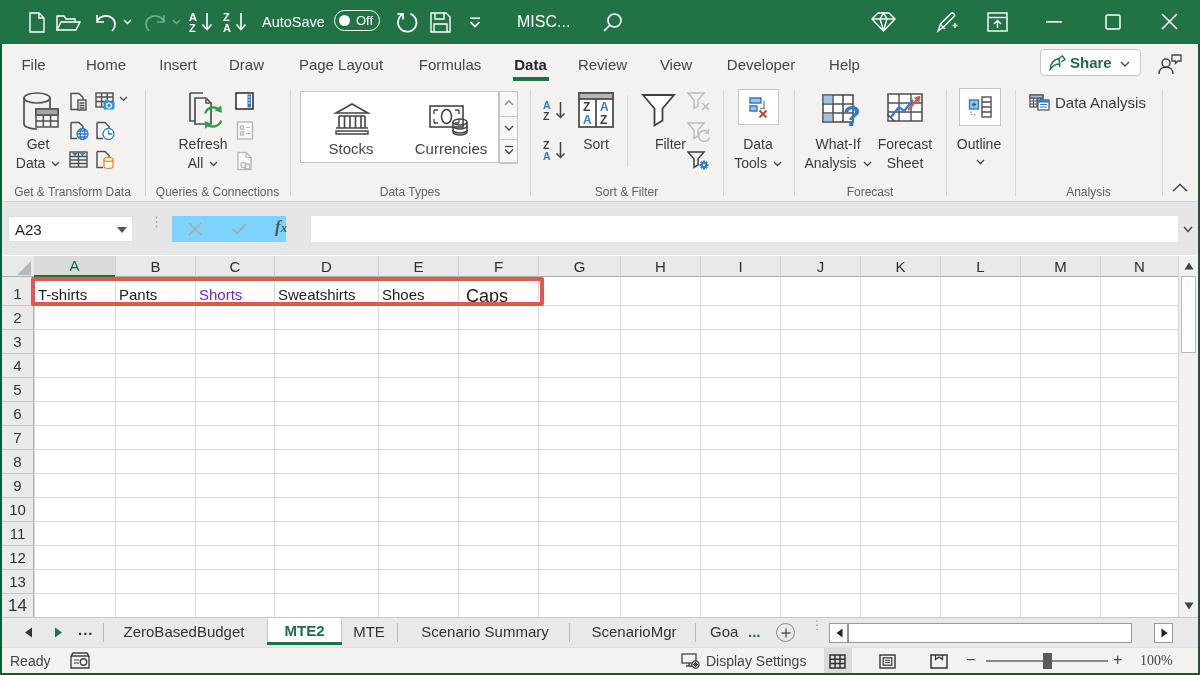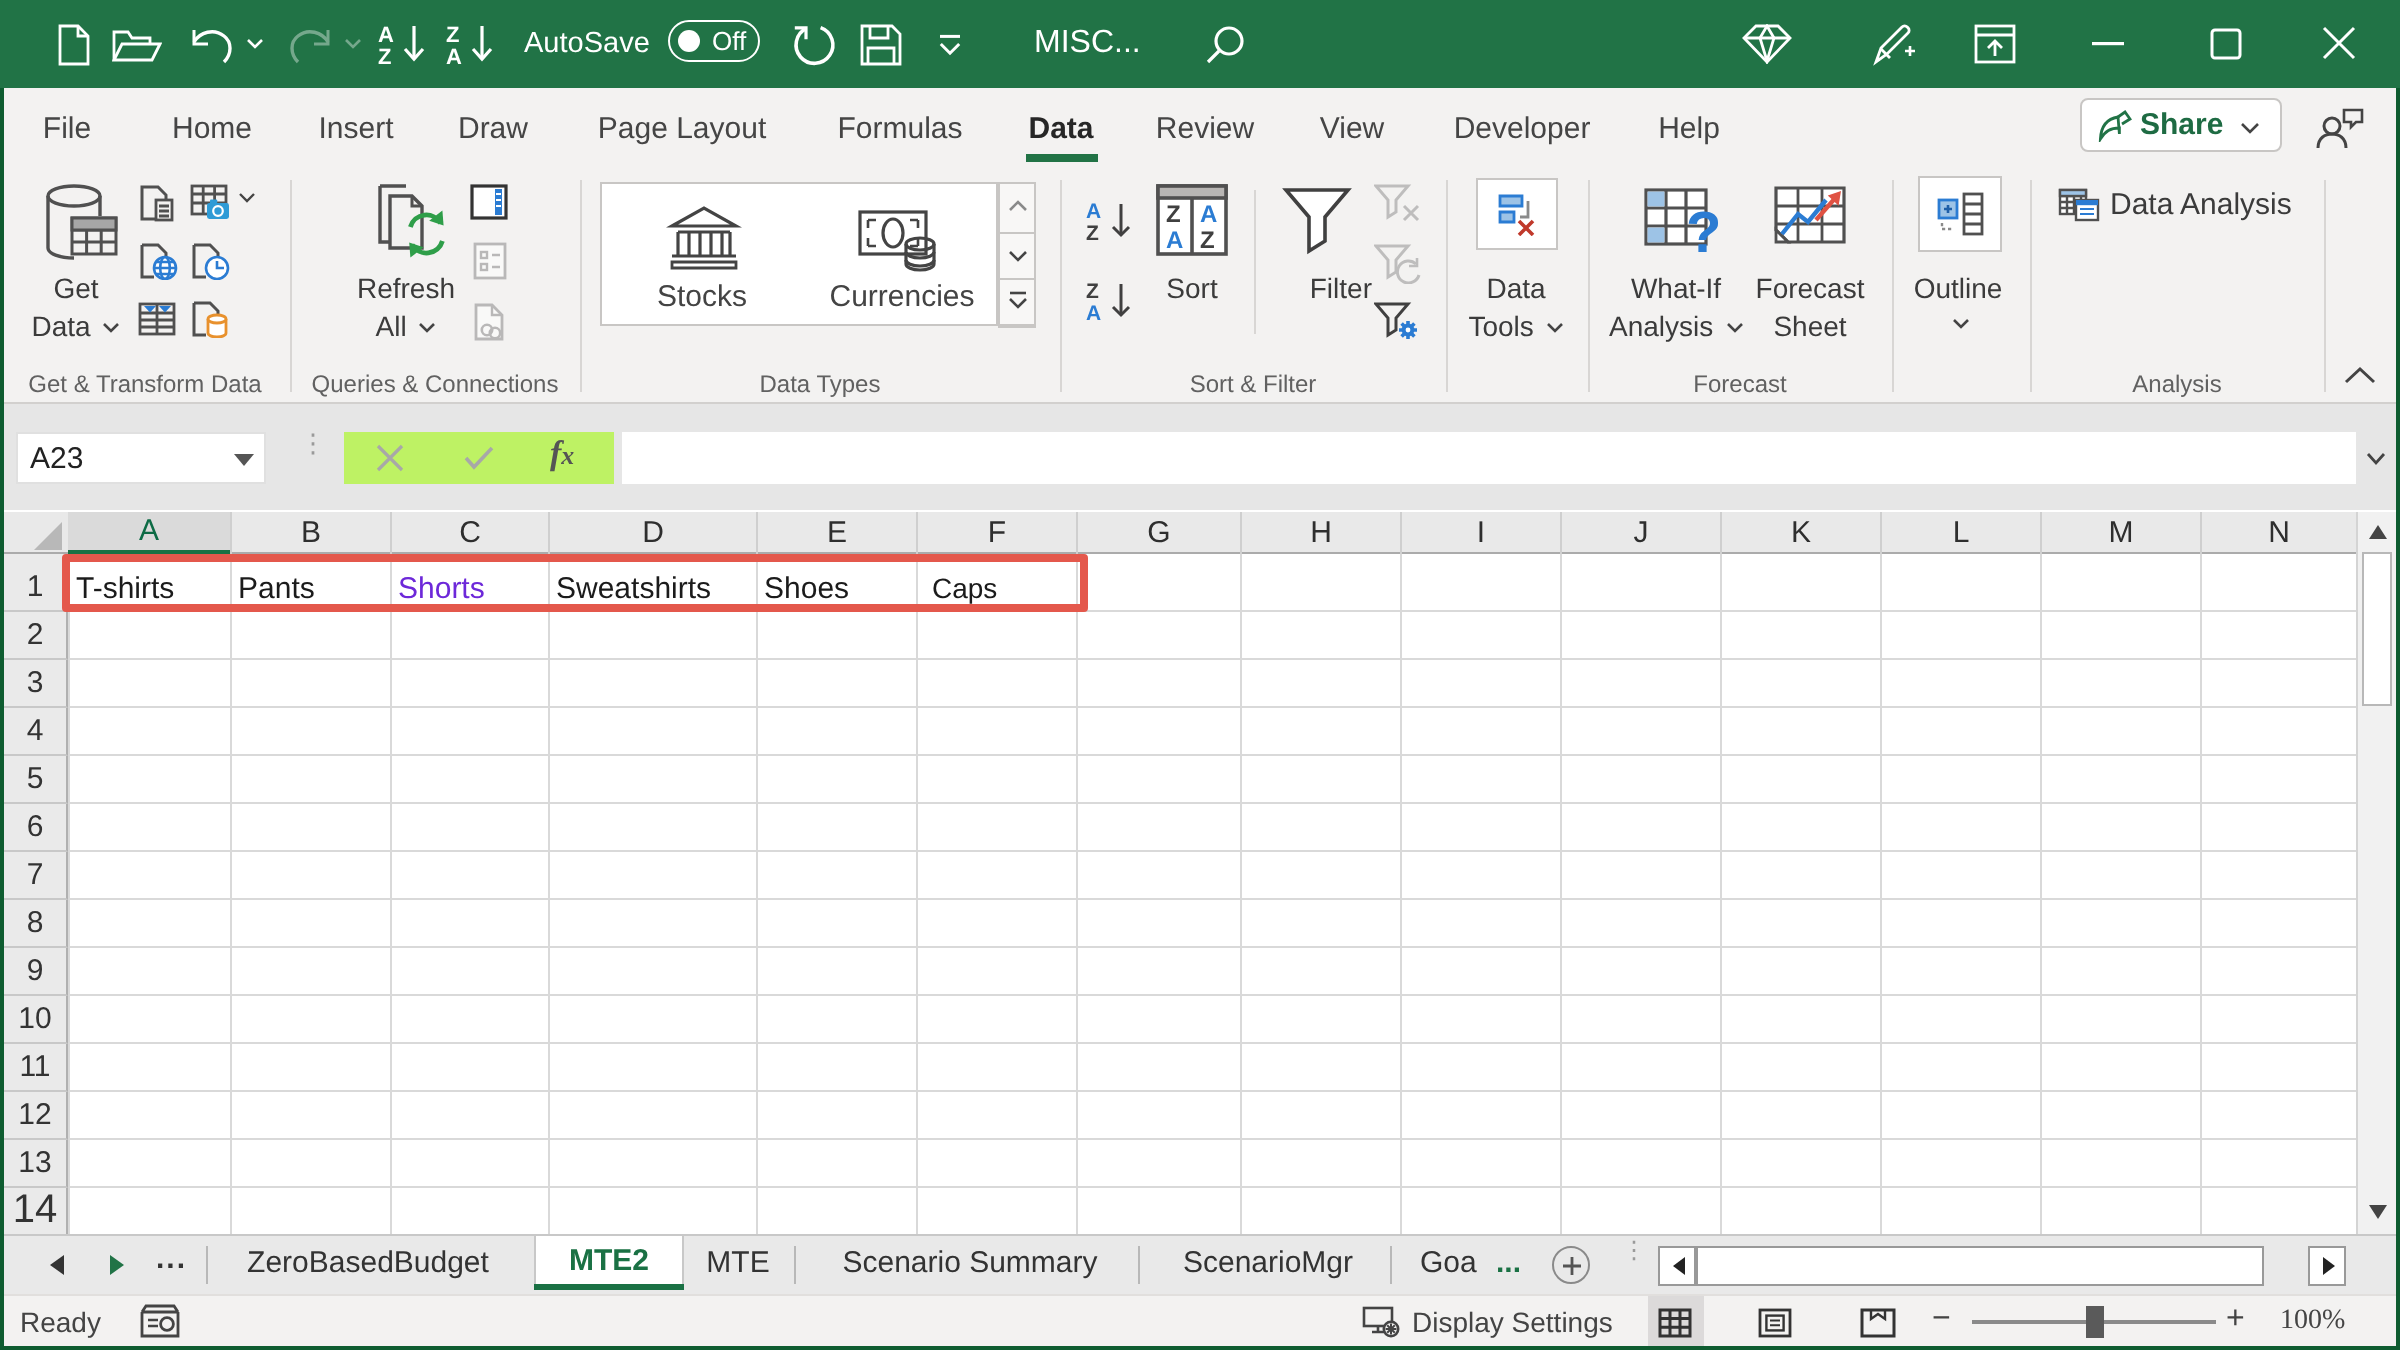--- a/index.html
+++ b/index.html
@@ -450,21 +450,21 @@
 </div>
 
 <div class="abs" style="left:0;top:202px;width:1200px;height:53px;background:#e6e6e6;">
   <div class="abs" style="left:8px;top:14px;width:125px;height:26px;background:#fff;border:1px solid #e0e0e0;">
     <div class="abs" style="left:6px;top:4px;font-size:15px;color:#222;">A23</div>
     <svg class="abs" style="left:108px;top:10px" width="10" height="6" viewBox="0 0 10 6" fill="#555">
         <path d="M0 0 h10 L5 6 z"></path>
       </svg>
   </div>
   <div class="abs" style="left:150px;top:17px;width:4px;height:20px;color:#9a9a9a;font-size:13px;line-height:6px;">⋮</div>
-  <div class="abs" style="left:172px;top:14px;width:135px;height:26px;background:#bef264;">
+  <div class="abs" style="left:172px;top:14px;width:114px;height:26px;background:#7dd3fc;">
     <svg class="abs" style="left:16px;top:6px" width="14" height="14" viewBox="0 0 14 14" stroke="#a8a8a8" stroke-width="1.6">
         <path d="M1 1 L13 13 M13 1 L1 13"></path>
       </svg>
     <svg class="abs" style="left:60px;top:7px" width="15" height="12" viewBox="0 0 15 12" fill="none" stroke="#a8a8a8" stroke-width="1.8">
         <path d="M1 6 L5 10.5 L14 1"></path>
       </svg>
     <div class="abs" style="left:103px;top:1px;color:#555;font-size:17px;font-style:italic;font-family:'Liberation Serif',serif;font-weight:bold;">f<span style="font-size:13px">x</span></div>
   </div>
   <div class="abs" style="left:311px;top:14px;width:867px;height:26px;background:#fff;"></div>
   <svg class="abs" style="left:1183px;top:24px" width="10" height="7" viewBox="0 0 10 7" fill="none" stroke="#444" stroke-width="1.4">
@@ -525,29 +525,29 @@
 <div class="abs" style="left:2px;top:219px;width:32px;height:24px;background:#eaeaea;border-bottom:1px solid #c8c8c8;border-right:1px solid #b0b0b0;color:#333;font-size:15px;text-align:center;line-height:23px;">9</div>
 <div class="abs" style="left:34px;top:242px;width:1144px;height:1px;background:#d9d9d9;"></div>
 <div class="abs" style="left:2px;top:243px;width:32px;height:24px;background:#eaeaea;border-bottom:1px solid #c8c8c8;border-right:1px solid #b0b0b0;color:#333;font-size:15px;text-align:center;line-height:23px;">10</div>
 <div class="abs" style="left:34px;top:266px;width:1144px;height:1px;background:#d9d9d9;"></div>
 <div class="abs" style="left:2px;top:267px;width:32px;height:24px;background:#eaeaea;border-bottom:1px solid #c8c8c8;border-right:1px solid #b0b0b0;color:#333;font-size:15px;text-align:center;line-height:23px;">11</div>
 <div class="abs" style="left:34px;top:290px;width:1144px;height:1px;background:#d9d9d9;"></div>
 <div class="abs" style="left:2px;top:291px;width:32px;height:24px;background:#eaeaea;border-bottom:1px solid #c8c8c8;border-right:1px solid #b0b0b0;color:#333;font-size:15px;text-align:center;line-height:23px;">12</div>
 <div class="abs" style="left:34px;top:314px;width:1144px;height:1px;background:#d9d9d9;"></div>
 <div class="abs" style="left:2px;top:315px;width:32px;height:24px;background:#eaeaea;border-bottom:1px solid #c8c8c8;border-right:1px solid #b0b0b0;color:#333;font-size:15px;text-align:center;line-height:23px;">13</div>
 <div class="abs" style="left:34px;top:338px;width:1144px;height:1px;background:#d9d9d9;"></div>
-<div class="abs" style="left:2px;top:339px;width:32px;height:24px;background:#eaeaea;border-bottom:1px solid #c8c8c8;border-right:1px solid #b0b0b0;color:#333;font-size:20px;text-align:center;line-height:23px;">14</div>
+<div class="abs" style="left:2px;top:339px;width:32px;height:24px;background:#eaeaea;border-bottom:1px solid #c8c8c8;border-right:1px solid #b0b0b0;color:#333;font-size:17px;text-align:center;line-height:23px;">14</div>
 <div class="abs" style="left:34px;top:362px;width:1144px;height:1px;background:#d9d9d9;"></div>
 <div class="abs" style="left:2px;top:22px;width:32px;height:5px;background:#eaeaea;border-right:1px solid #b0b0b0;"></div>
 <div class="abs" style="left:38px;top:31px;font-size:15px;color:#1b1b1b;">T-shirts</div>
 <div class="abs" style="left:119px;top:31px;font-size:15px;color:#1b1b1b;">Pants</div>
 <div class="abs" style="left:199px;top:31px;font-size:15px;color:#6d28d9;">Shorts</div>
 <div class="abs" style="left:278px;top:31px;font-size:15px;color:#1b1b1b;">Sweatshirts</div>
 <div class="abs" style="left:382px;top:31px;font-size:15px;color:#1b1b1b;">Shoes</div>
-<div class="abs" style="left:466px;top:31px;font-size:14px;color:#1b1b1b;">Caps</div>
+<div class="abs" style="left:466px;top:31px;font-size:18px;color:#1b1b1b;">Caps</div>
 <div class="abs" style="left:31px;top:22px;width:513px;height:29px;border:4.5px solid #e4584c;border-radius:2px;"></div>
 <div class="abs" style="left:1178px;top:1px;width:20px;height:361px;background:#f1f1f1;border-left:1px solid #d4d4d4;"></div>
 <svg class="abs" style="left:1184px;top:7px" width="10" height="8" viewBox="0 0 10 8" fill="#444">
       <path d="M5 0.5 L9.5 7.5 h-9 z"></path>
     </svg>
 <div class="abs" style="left:1181px;top:21px;width:15px;height:77px;background:#fff;border:1px solid #b8b8b8;"></div>
 <svg class="abs" style="left:1184px;top:347px" width="10" height="8" viewBox="0 0 10 8" fill="#444">
       <path d="M5 7.5 L9.5 0.5 h-9 z"></path>
     </svg>
 </div>

